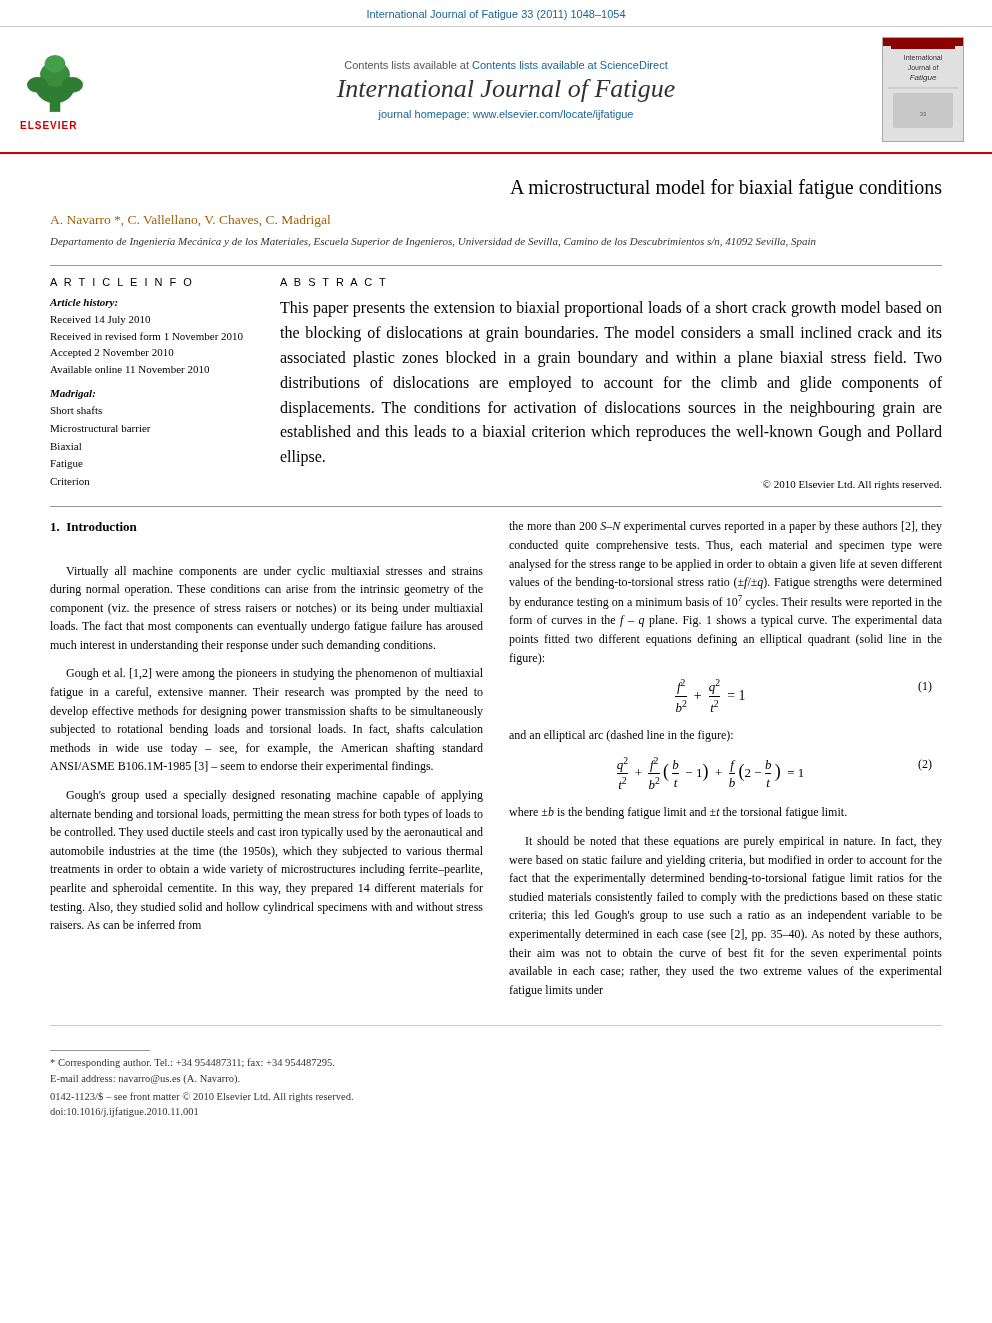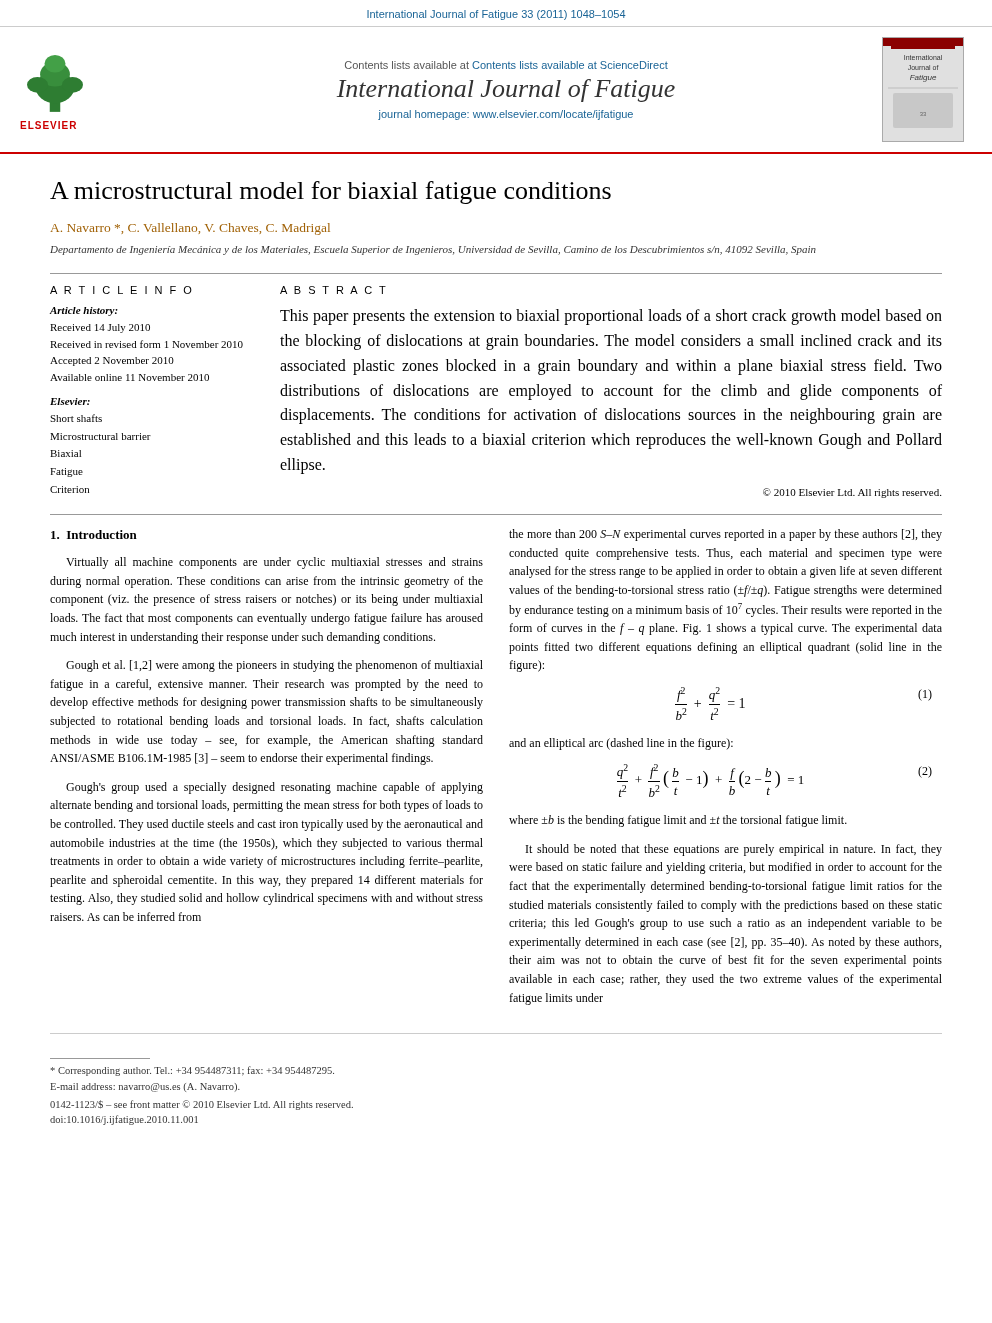--- a/index.html
+++ b/index.html
@@ -105,26 +105,27 @@
       background: #8B0000;
     }
 
     
     .main-content {
       padding: 20px 50px 20px 50px;
     }
 
     
     .article-title {
-      font-size: 26px;
+      font-size: 20px;
       font-weight: normal;
       color: #000;
       margin-bottom: 12px;
       line-height: 1.3;
       font-family: 'Times New Roman', Times, serif;
+      text-align: right;
     }
 
     
     .authors {
       font-size: 13.5px;
       margin-bottom: 6px;
       color: #a16207;
     }
 
     
@@ -215,21 +216,21 @@
       flex: 1;
       font-size: 12px;
       line-height: 1.55;
       text-align: justify;
       color: #000;
     }
 
     .section-heading {
       font-size: 13px;
       font-weight: bold;
-      margin-bottom: 8px;
+      margin-bottom: 24px;
       color: #000;
     }
 
     .body-col p {
       margin-bottom: 10px;
       text-indent: 0;
     }
 
     .body-col .indent {
       text-indent: 16px;
@@ -372,21 +373,21 @@
 
       <div class="article-info-group">
         <div class="group-title">Article history:</div>
         <div class="info-line">Received 14 July 2010</div>
         <div class="info-line">Received in revised form 1 November 2010</div>
         <div class="info-line">Accepted 2 November 2010</div>
         <div class="info-line">Available online 11 November 2010</div>
       </div>
 
       <div class="keywords-group">
-        <div class="group-title">Elsevier:</div>
+        <div class="group-title">Madrigal:</div>
         <div class="keyword-item">Short shafts</div>
         <div class="keyword-item">Microstructural barrier</div>
         <div class="keyword-item">Biaxial</div>
         <div class="keyword-item">Fatigue</div>
         <div class="keyword-item">Criterion</div>
       </div>
     </div>
 
     <div class="col-right">
       <div class="section-label">A B S T R A C T</div>

